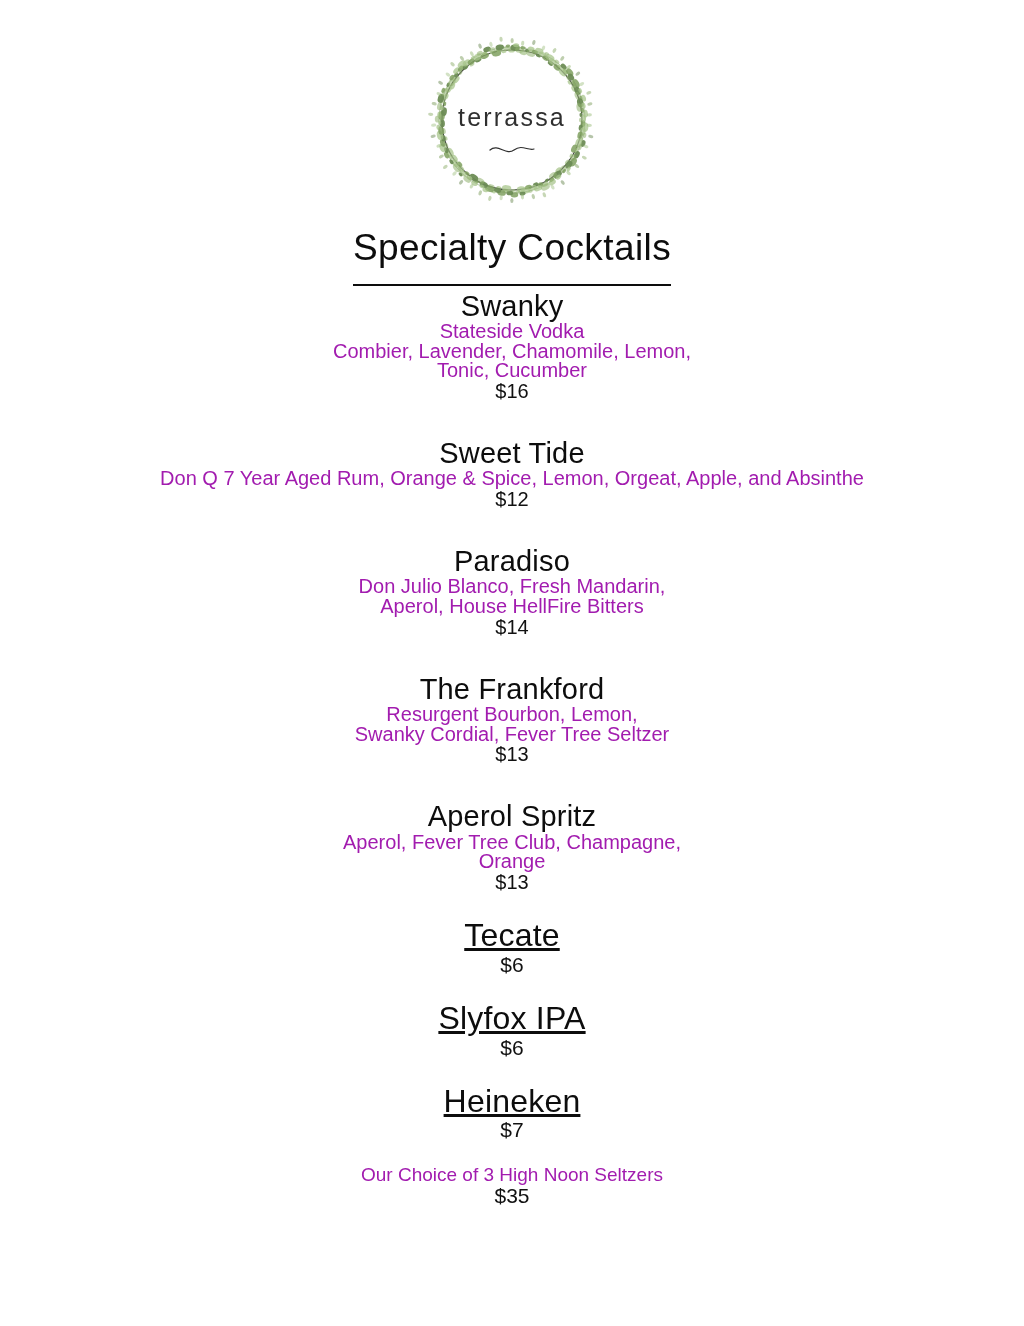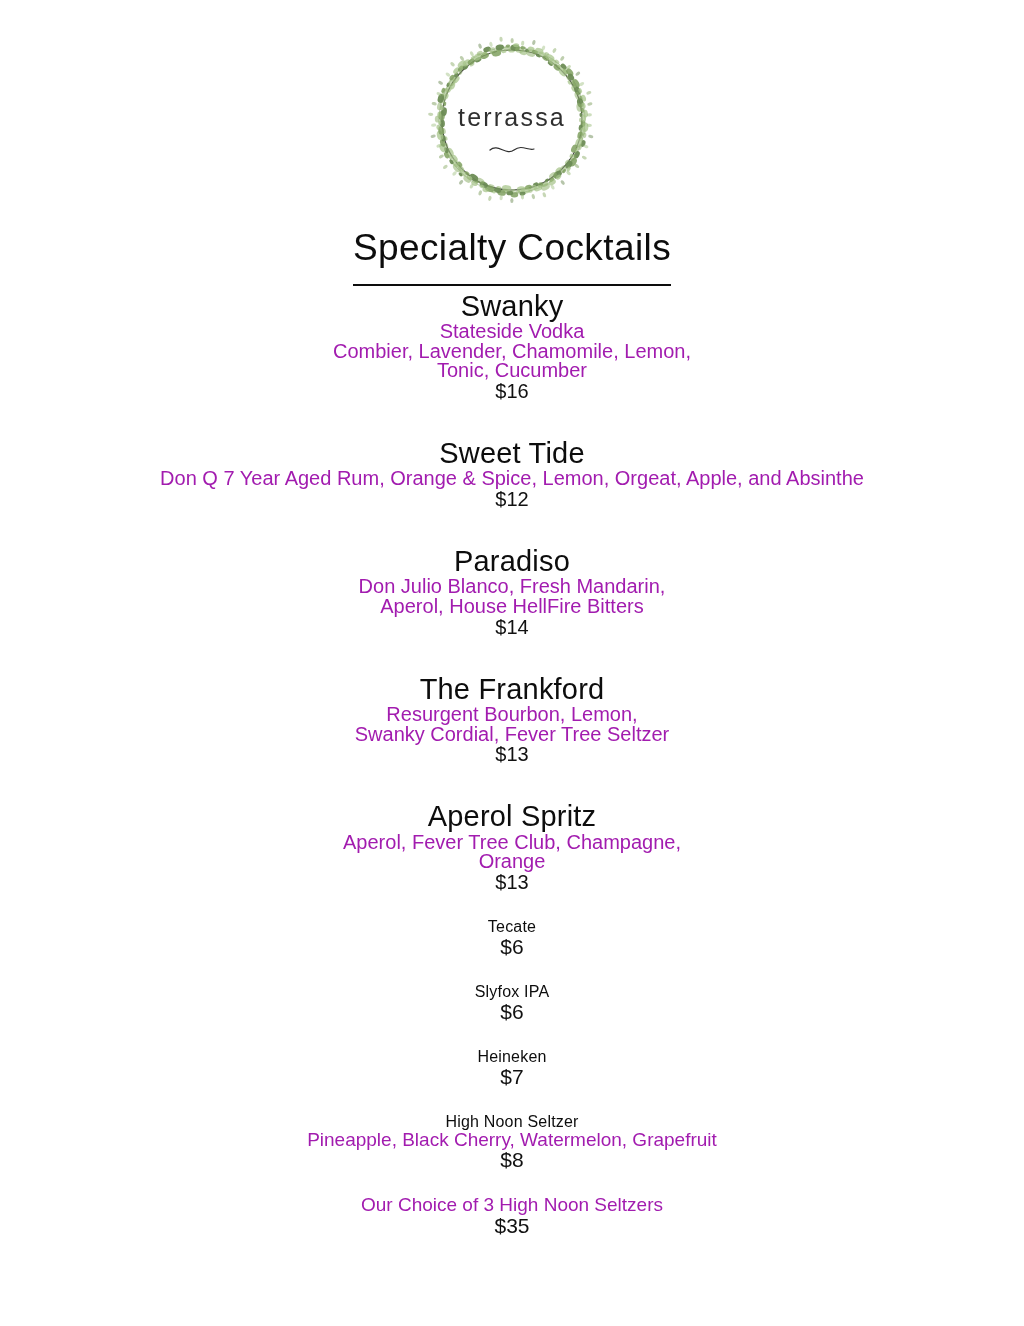--- a/index.html
+++ b/index.html
@@ -98,21 +98,21 @@
   }
   .item-price {
     font-size: 20px;
     font-weight: 400;
     line-height: 1.0;
     color: #111111;
   }
 
   
   .section-canned .item { margin-top: 26px; }
-  .section-canned .item-name { font-size: 16px; }
+  .section-canned .item-name { font-size: 32px; text-decoration: underline; }
   .section-canned .item-desc { font-size: 19px; }
   .section-canned .item-price { font-size: 21px; }
 
   .section-cocktails { width: 100%; }
   .section-canned { width: 100%; }
 </style>
 </head>
 <body>
 
 <div class="page">
@@ -408,25 +408,20 @@
       <div class="item">
         <div class="item-name">Slyfox IPA</div>
         <div class="item-price">$6</div>
       </div>
 
       <div class="item">
         <div class="item-name">Heineken</div>
         <div class="item-price">$7</div>
       </div>
 
-      <div class="item">
-        <div class="item-name">High Noon Seltzer</div>
-        <div class="item-desc">Pineapple, Black Cherry, Watermelon, Grapefruit</div>
-        <div class="item-price">$8</div>
-      </div>
 
       <div class="item">
         <div class="item-desc">Our Choice of 3 High Noon Seltzers</div>
         <div class="item-price">$35</div>
       </div>
 
     </div>
   </div>
 
 </div>

